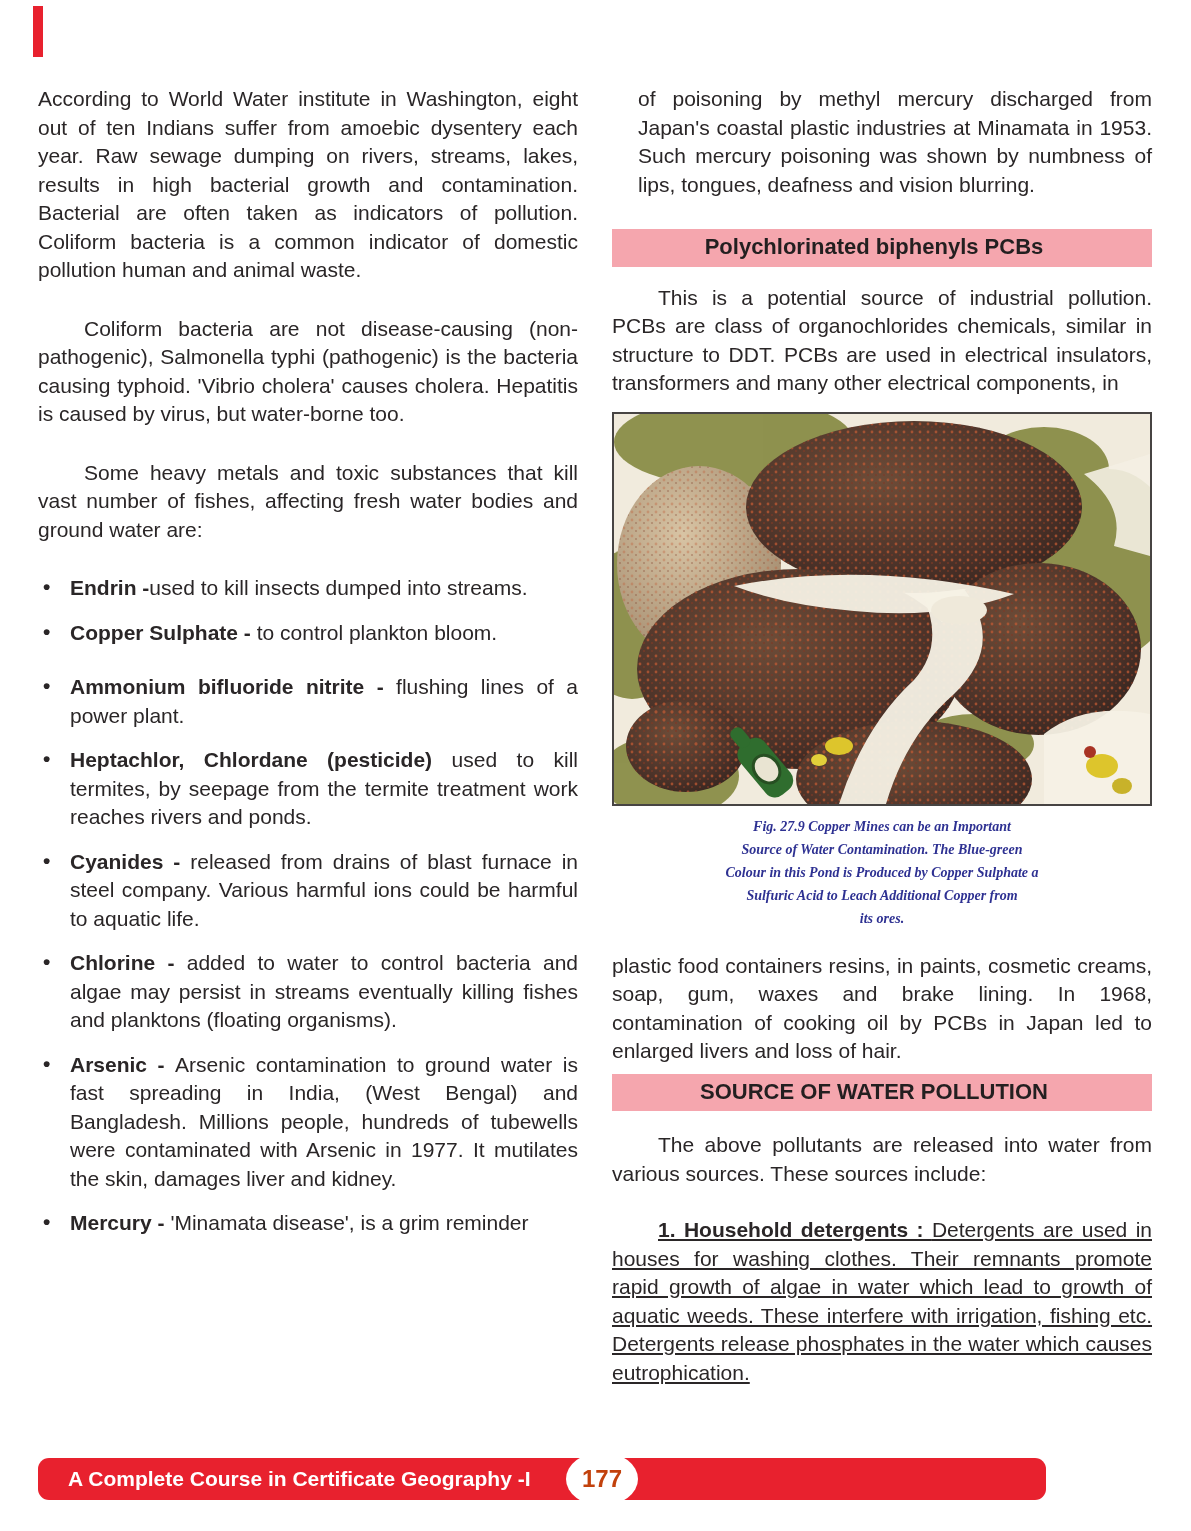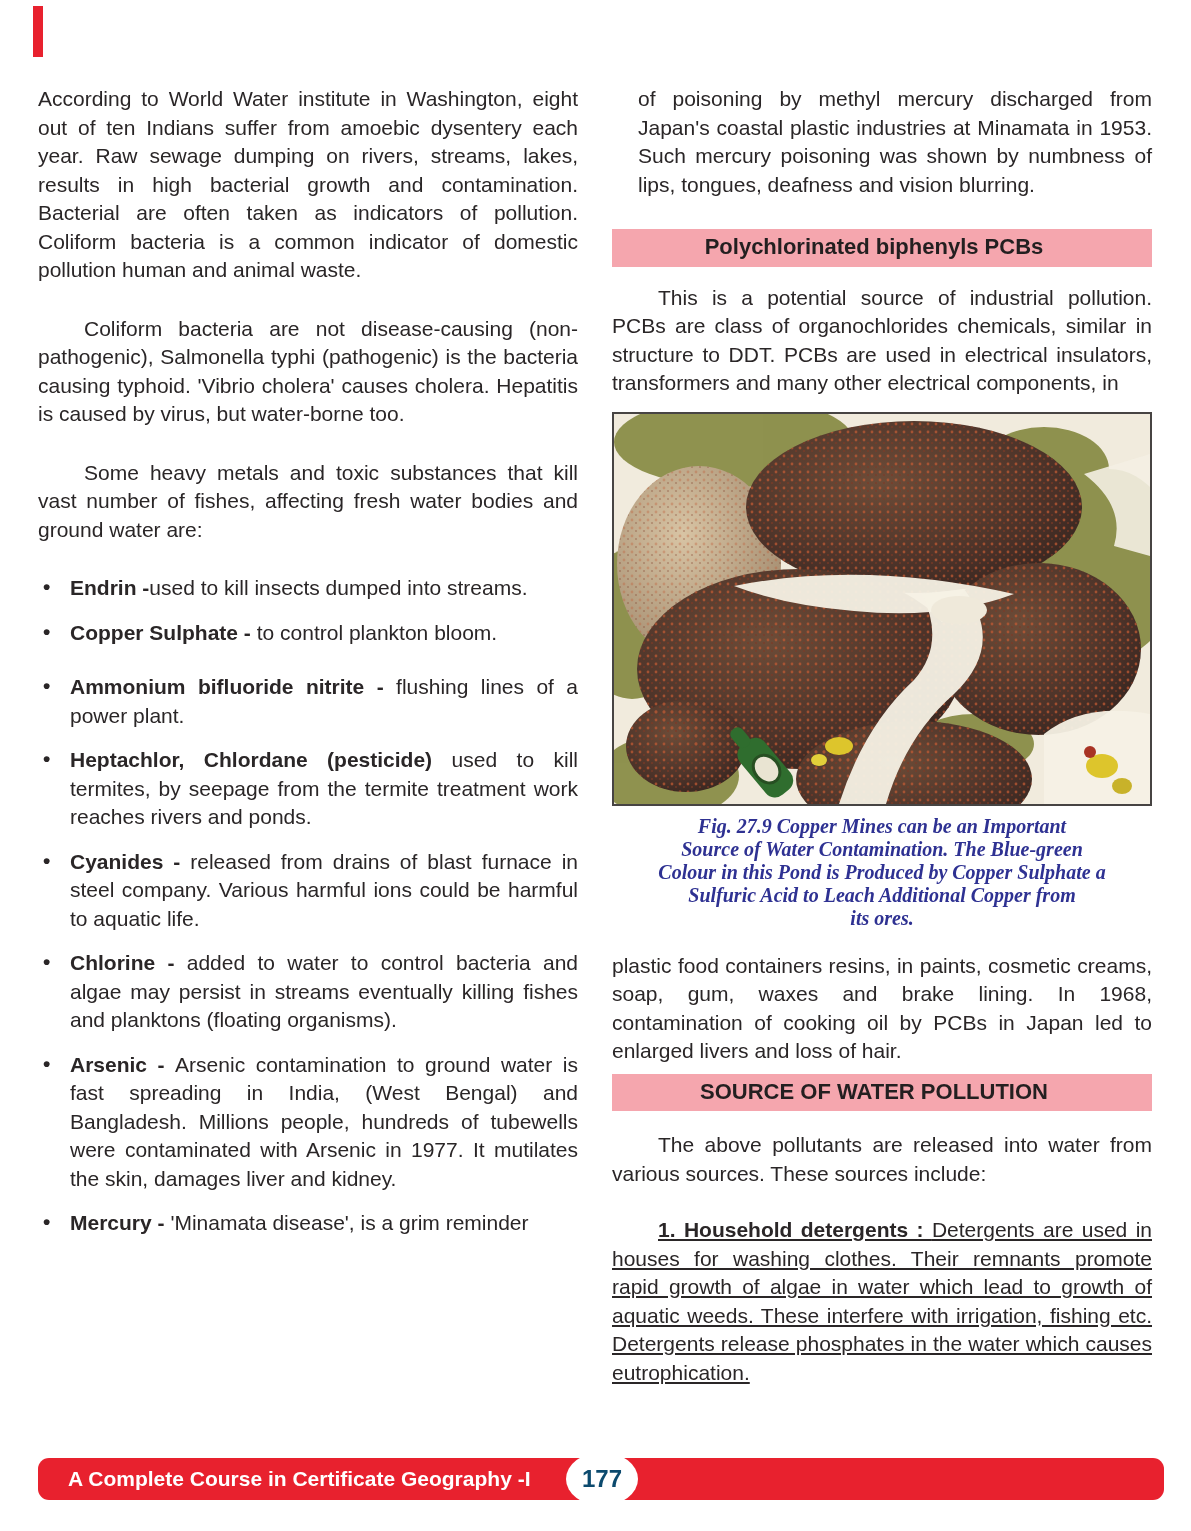--- a/index.html
+++ b/index.html
@@ -16,29 +16,29 @@
   .dot{position:absolute;left:5px;top:-1px;font-weight:bold;}
   .blead{font-weight:bold;}
   .cont{padding-left:26px;margin:0;}
   .banner{background:#f5a6ae;text-align:center;font-weight:bold;font-size:22px;
           color:#231f20;padding:4px 16px 5px 0;text-indent:0;}
   .banner-pcb{margin:30px 0 17px 0;}
   .banner-src{margin:8px 0 20px 0;}
   .photo-frame{margin:14px 0 0 0;border:2px solid #474443;width:536px;height:390px;
                box-sizing:content-box;background:#f1ebdd;}
   .caption{margin-top:9px;text-align:center;font-family:"Liberation Serif","DejaVu Serif",serif;
-           font-style:italic;font-weight:bold;font-size:20px;line-height:23px;color:#2e3192;text-indent:0;}
+           font-style:italic;font-weight:bold;font-size:14px;line-height:23px;color:#2e3192;text-indent:0;}
   .post-fig{margin:22px 0 0 0;}
   .intro{margin:0 0 28px 0;}
-  .footer-bar{position:absolute;left:38px;top:1458px;width:1126px;height:42px;background:#e8212e;
+  .footer-bar{position:absolute;left:38px;top:1458px;width:1008px;height:42px;background:#e8212e;
               border-radius:11px;color:#ffffff;font-weight:bold;font-size:21px;line-height:42px;
               padding-left:30px;box-sizing:border-box;}
   .page-oval{position:absolute;left:566px;top:1452px;width:72px;height:54px;background:#ffffff;
              border-radius:50%;text-align:center;line-height:54px;font-weight:bold;font-size:24px;
-             color:#0c4a6e;}
+             color:#c2410c;}
 </style>
 </head>
 <body>
 
 <div class="page">
 
   <div class="edge-mark"></div>
 
   <div class="col col-left">
     <p class="p">According to World Water institute in Washington, eight out of ten Indians suffer from amoebic dysentery each year. Raw sewage dumping on rivers, streams, lakes, results in high bacterial growth and contamination. Bacterial are often taken as indicators of pollution. Coliform bacteria is a common indicator of domestic pollution human and animal waste.</p>

